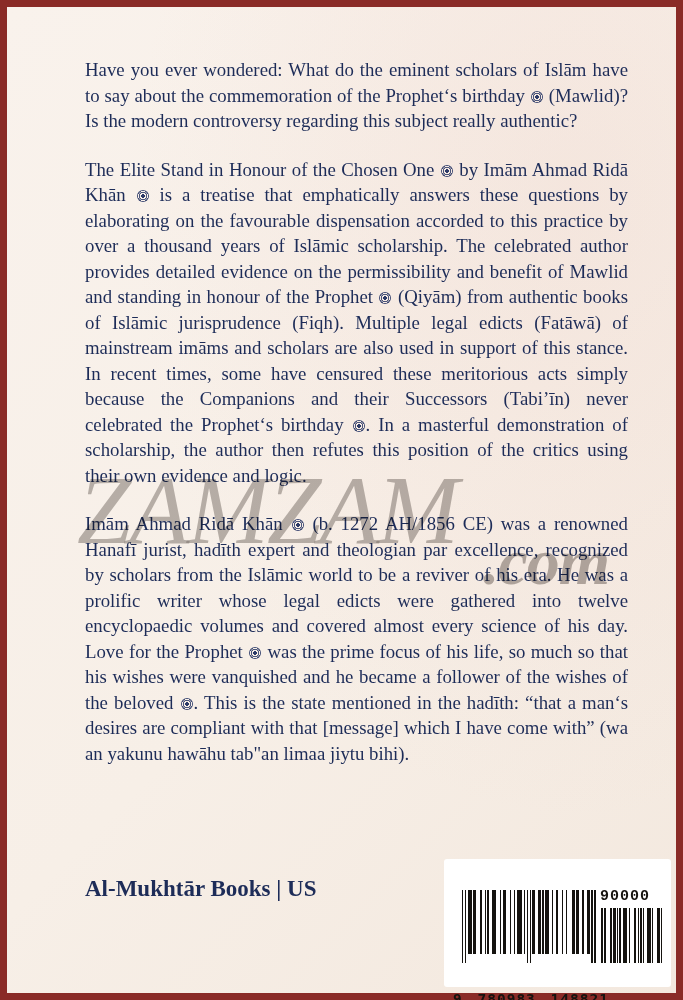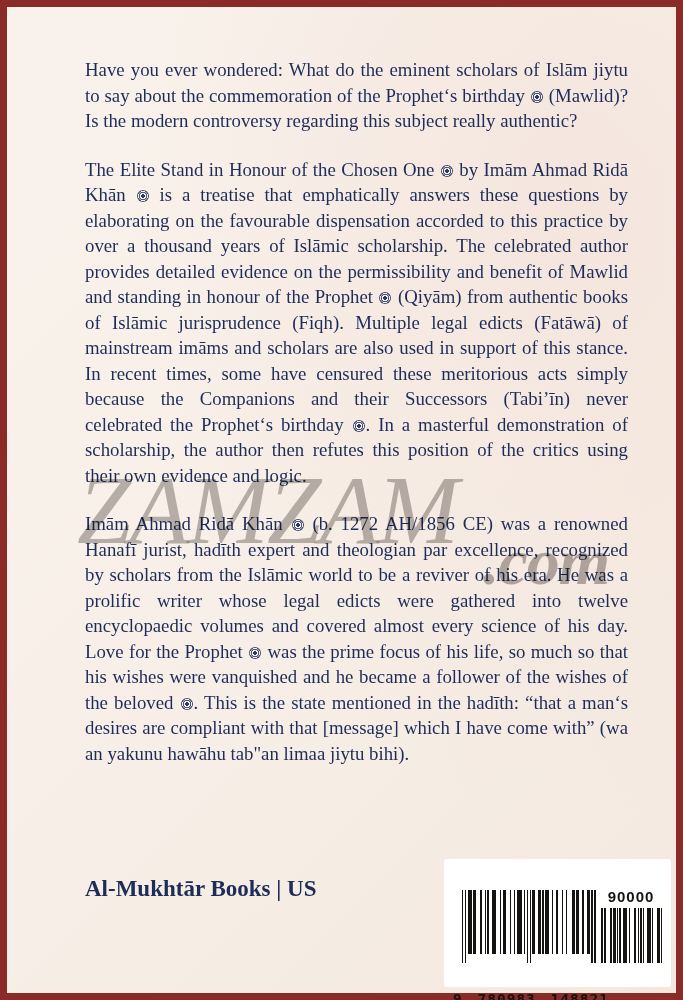--- a/index.html
+++ b/index.html
@@ -72,33 +72,33 @@
   .ean13 .bit{flex:1;height:64px;}
   .ean13 .bit.guard{height:73px;}
   .bit.on{background:#15130f;}
   .ean13-number{
     position:absolute;left:4px;top:104px;width:166px;text-align:center;
     font-family:"DejaVu Sans Mono", monospace;font-weight:bold;
     font-size:14.5px;color:#15130f;letter-spacing:1px;word-spacing:5px;white-space:nowrap;margin-top:28px;
   }
   .supp{position:absolute;left:156px;top:30px;width:62px;}
   .supp-number{
-    font-family:Liberation Sans, sans-serif;font-weight:bold;
-    font-size:15px;color:#15130f;text-align:center;letter-spacing:1px;height:17px;line-height:16px;
+    font-family:Liberation Mono, monospace;font-weight:bold;
+    font-size:15px;color:#15130f;text-align:left;letter-spacing:1px;height:17px;line-height:16px;
   }
   .ean5{display:flex;height:55px;margin-top:2px;}
   .ean5 .bit{flex:1;height:100%;}
 </style>
 </head>
 <body>
 
 <div class="cover">
 
   <div class="content">
-    <p><span>Have you ever wondered: What do the eminent scholars of Islām jiytu to say about the commemoration of the Prophet‘s birthday </span><span class="hon"></span><span> (</span><span class="it">Mawlid</span><span>)? Is the modern controversy regarding this subject really authentic?</span></p>
+    <p><span>Have you ever wondered: What do the eminent scholars of Islām have to say about the commemoration of the Prophet‘s birthday </span><span class="hon"></span><span> (</span><span class="it">Mawlid</span><span>)? Is the modern controversy regarding this subject really authentic?</span></p>
     <p><span class="it">The Elite Stand in Honour of the Chosen One</span><span> </span><span class="hon"></span><span> by Imām Ahmad Ridā Khān </span><span class="hon"></span><span> is a treatise that emphatically answers these questions by elaborating on the favourable dispensation accorded to this practice by over a thousand years of Islāmic scholarship. The celebrated author provides detailed evidence on the permissibility and benefit of </span><span class="it">Mawlid</span><span> and standing in honour of the Prophet </span><span class="hon"></span><span> (</span><span class="it">Qiyām</span><span>) from authentic books of Islāmic jurisprudence (</span><span class="it">Fiqh</span><span>). Multiple legal edicts (</span><span class="it">Fatāwā</span><span>) of mainstream imāms and scholars are also used in support of this stance. In recent times, some have censured these meritorious acts simply because the Companions and their Successors (</span><span class="it">Tabi’īn</span><span>) never celebrated the Prophet‘s birthday </span><span class="hon"></span><span>. In a masterful demonstration of scholarship, the author then refutes this position of the critics using their own evidence and logic.</span></p>
     <p><span>Imām Ahmad Ridā Khān </span><span class="hon"></span><span> (b. 1272 AH/1856 CE) was a renowned Hanafī jurist, hadīth expert and theologian par excellence, recognized by scholars from the Islāmic world to be a reviver of his era. He was a prolific writer whose legal edicts were gathered into twelve encyclopaedic volumes and covered almost every science of his day. Love for the Prophet </span><span class="hon"></span><span> was the prime focus of his life, so much so that his wishes were vanquished and he became a follower of the wishes of the beloved </span><span class="hon"></span><span>. This is the state mentioned in the hadīth: “that a man‘s desires are compliant with that [message] which I have come with” (</span><span class="it">wa an yakunu hawāhu tab"an limaa jiytu bihi</span><span>).</span></p>
   </div>
 
   <div class="watermark">
     <span class="wm-zamzam">ZAMZAM</span>
     <span class="wm-com">.com</span>
   </div>
 
   <div class="publishers">

